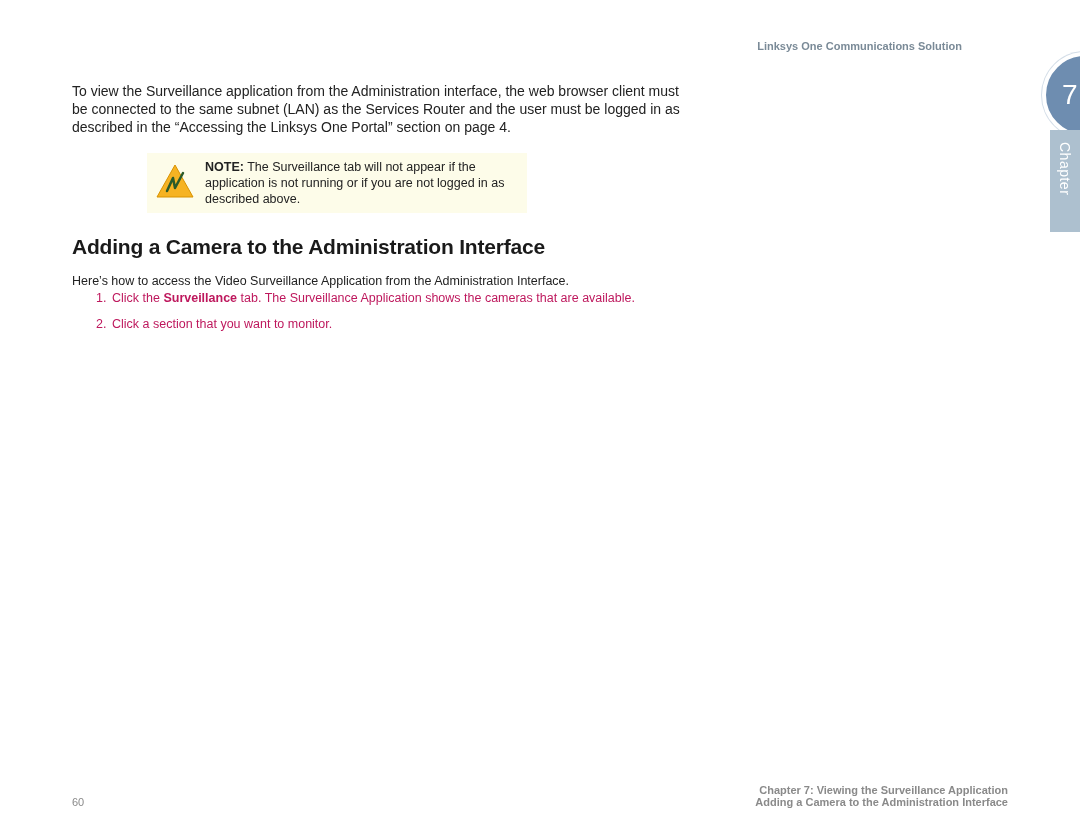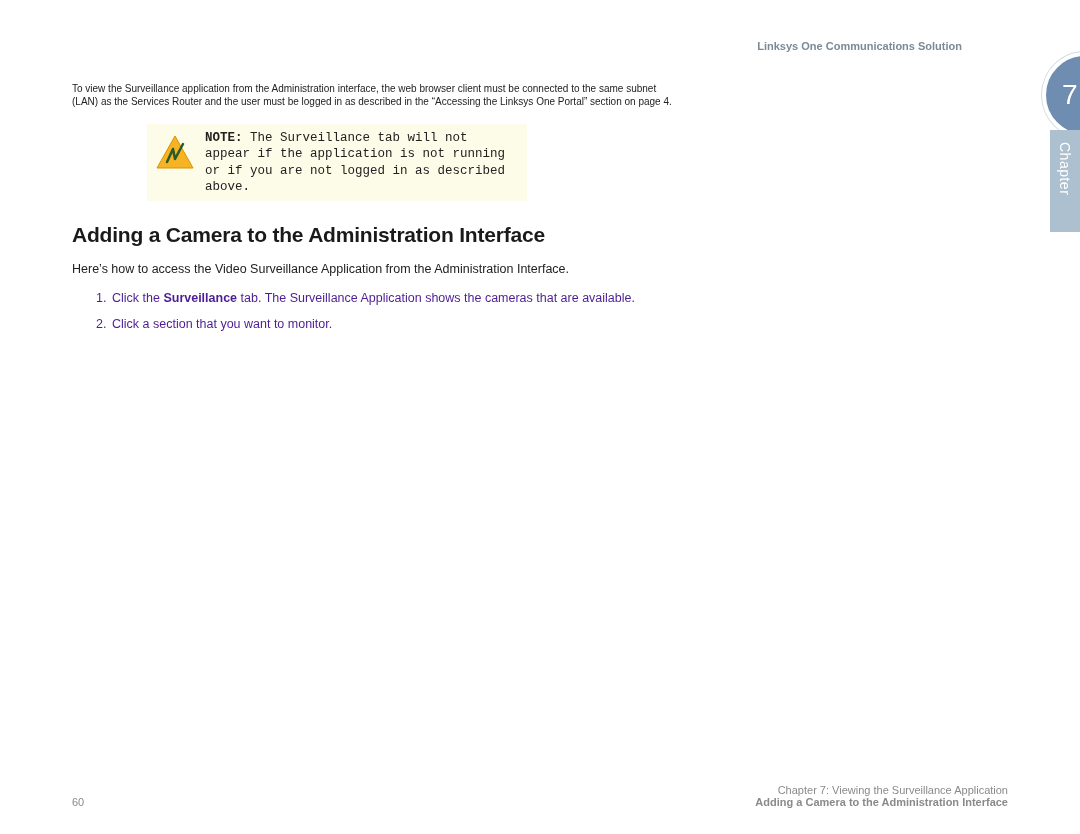--- a/index.html
+++ b/index.html
@@ -69,21 +69,21 @@
       writing-mode: vertical-rl;
       text-orientation: mixed;
       margin-top: 12px;
       letter-spacing: 0.5px;
     }
     .content {
       width: 610px;
       margin-top: 42px;
     }
     .intro-para {
-      font-size: 10px;
+      font-size: 14px;
       line-height: 1.3;
       color: #222;
       margin-bottom: 16px;
     }
     .note-block {
       display: flex;
       align-items: flex-start;
       background: #fdfce9;
       padding: 6px 10px 6px 6px;
       width: 380px;
@@ -96,62 +96,60 @@
       margin-right: 8px;
       display:flex;
       align-items:center;
       justify-content:center;
       padding-top:4px;
     }
     .note-text {
       font-size: 12.5px;
       line-height: 1.3;
       color: #222;
-      font-family: Liberation Mono, monospace;
     }
     .note-bold { font-weight: 700; }
     .section-heading {
       font-size: 21px;
       font-weight: 700;
       color: #1a1a1a;
       margin-top: 10px;
       margin-bottom: 14px;
       letter-spacing: -0.2px;
     }
     .body-para {
       font-size: 12.5px;
       line-height: 1.35;
       color: #222;
-      margin-bottom: 12px;
     }
     .step-list {
       list-style: decimal;
       padding-left: 38px;
     }
     .step-list li {
       font-size: 12.5px;
       line-height: 1.3;
-      color: #4c1d95;
+      color: #be185d;
       margin-bottom: 10px;
       padding-left: 2px;
     }
     .bold { font-weight: 700; }
     .footer {
       position: absolute;
       bottom: 26px;
       left: 72px;
       right: 72px;
       display: flex;
       justify-content: space-between;
       align-items: flex-end;
       font-size: 11px;
       color: #8a8a8a;
     }
     .footer-right { text-align: right; }
-    .footer-line1 { color: #8a8a8a; font-weight: 400; }
+    .footer-line1 { color: #8a8a8a; font-weight: 700; }
     .footer-line2 { color: #8a8a8a; font-weight: 700; }
   </style>
 </head>
 <body>
 
 <div class="page">
 
   <div class="header-right">Linksys One Communications Solution</div>
 
   <div class="chapter-tab">

